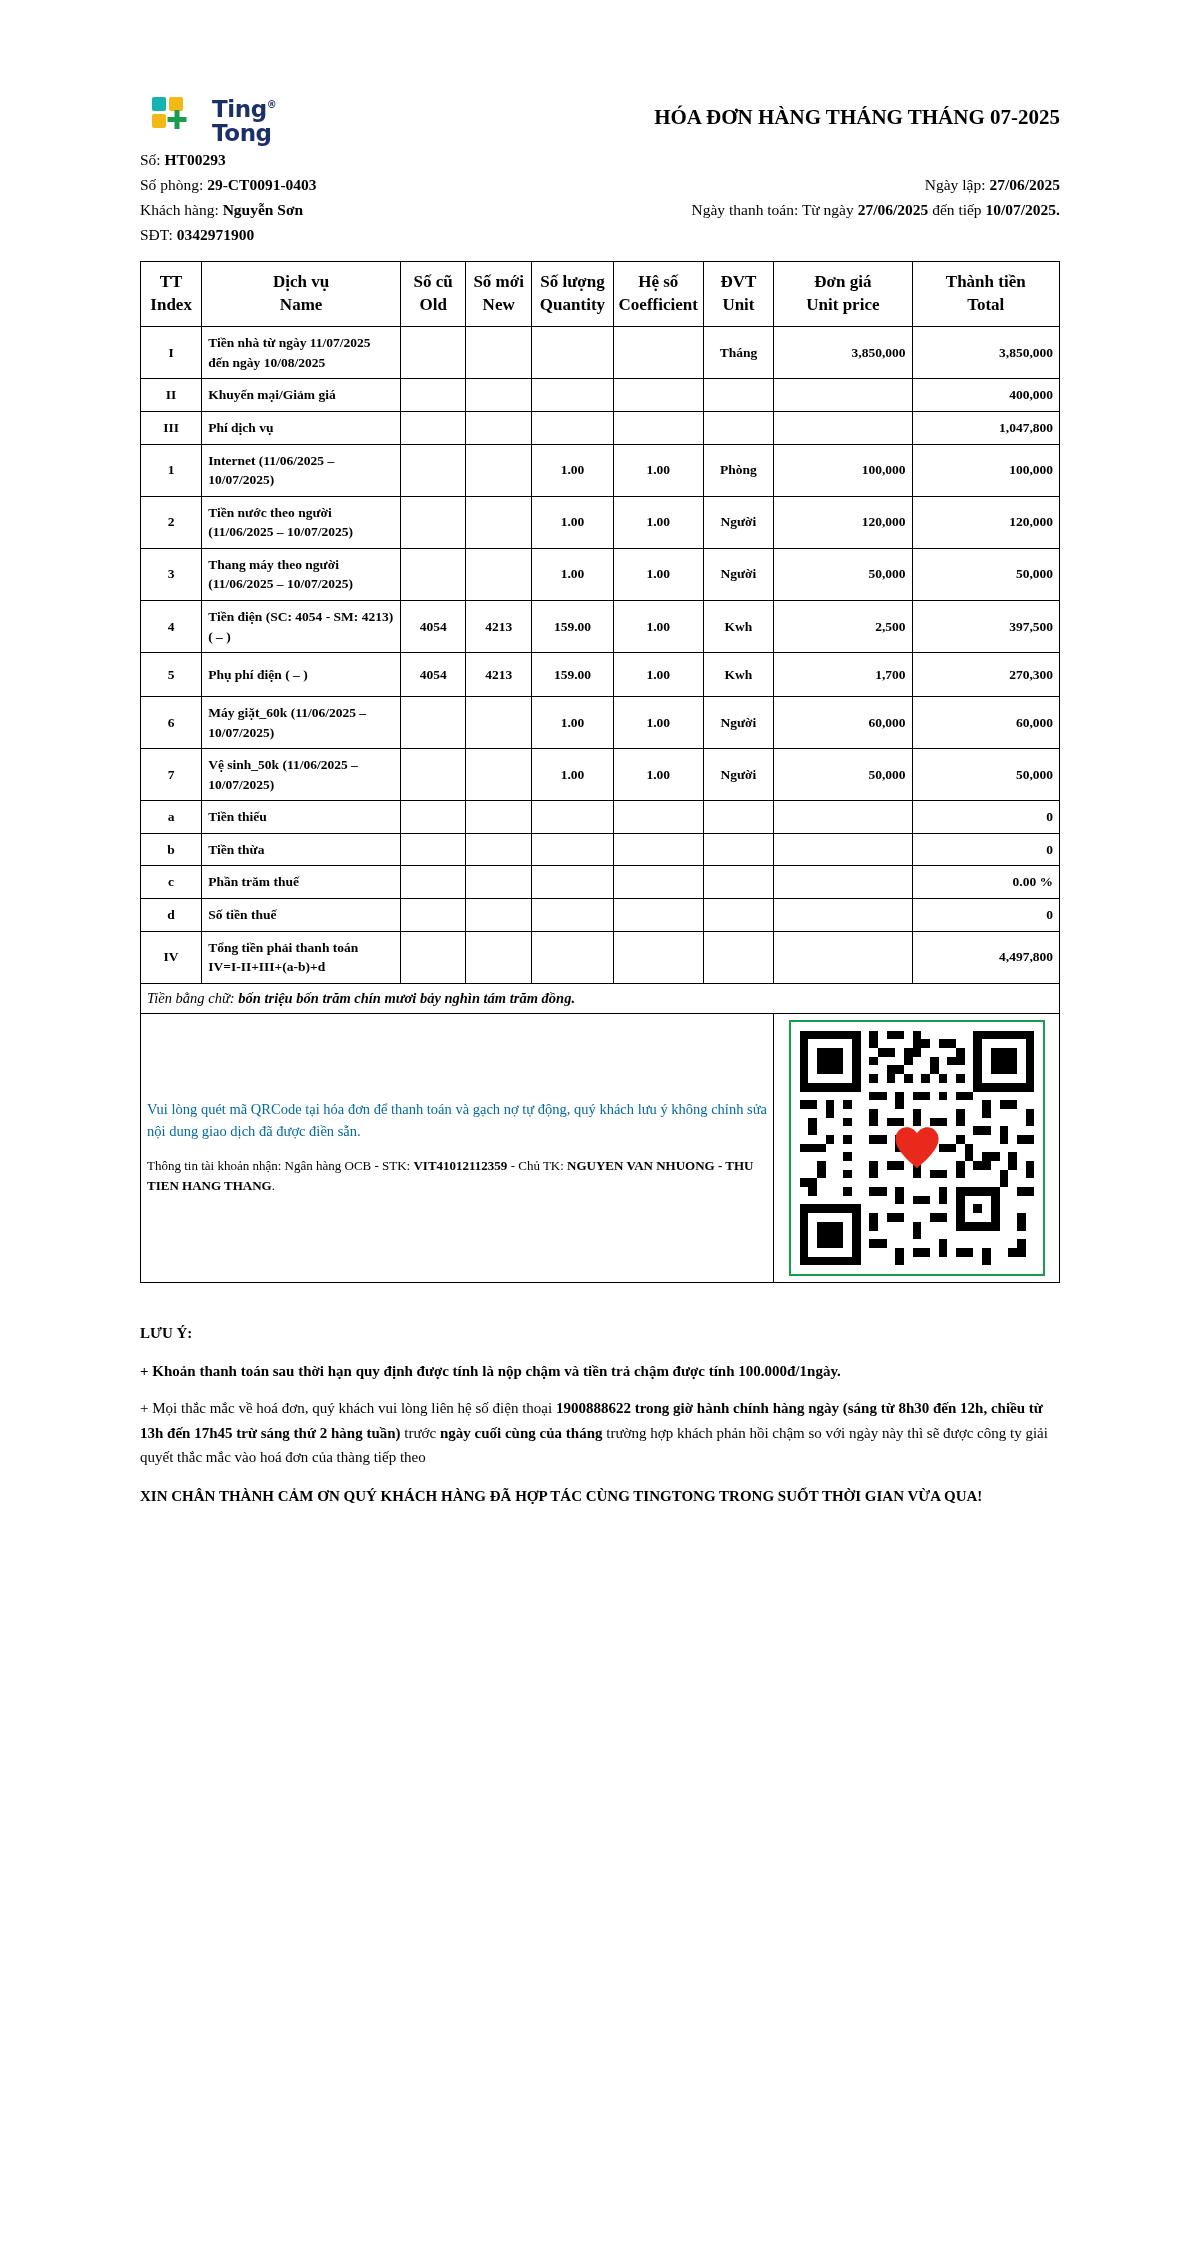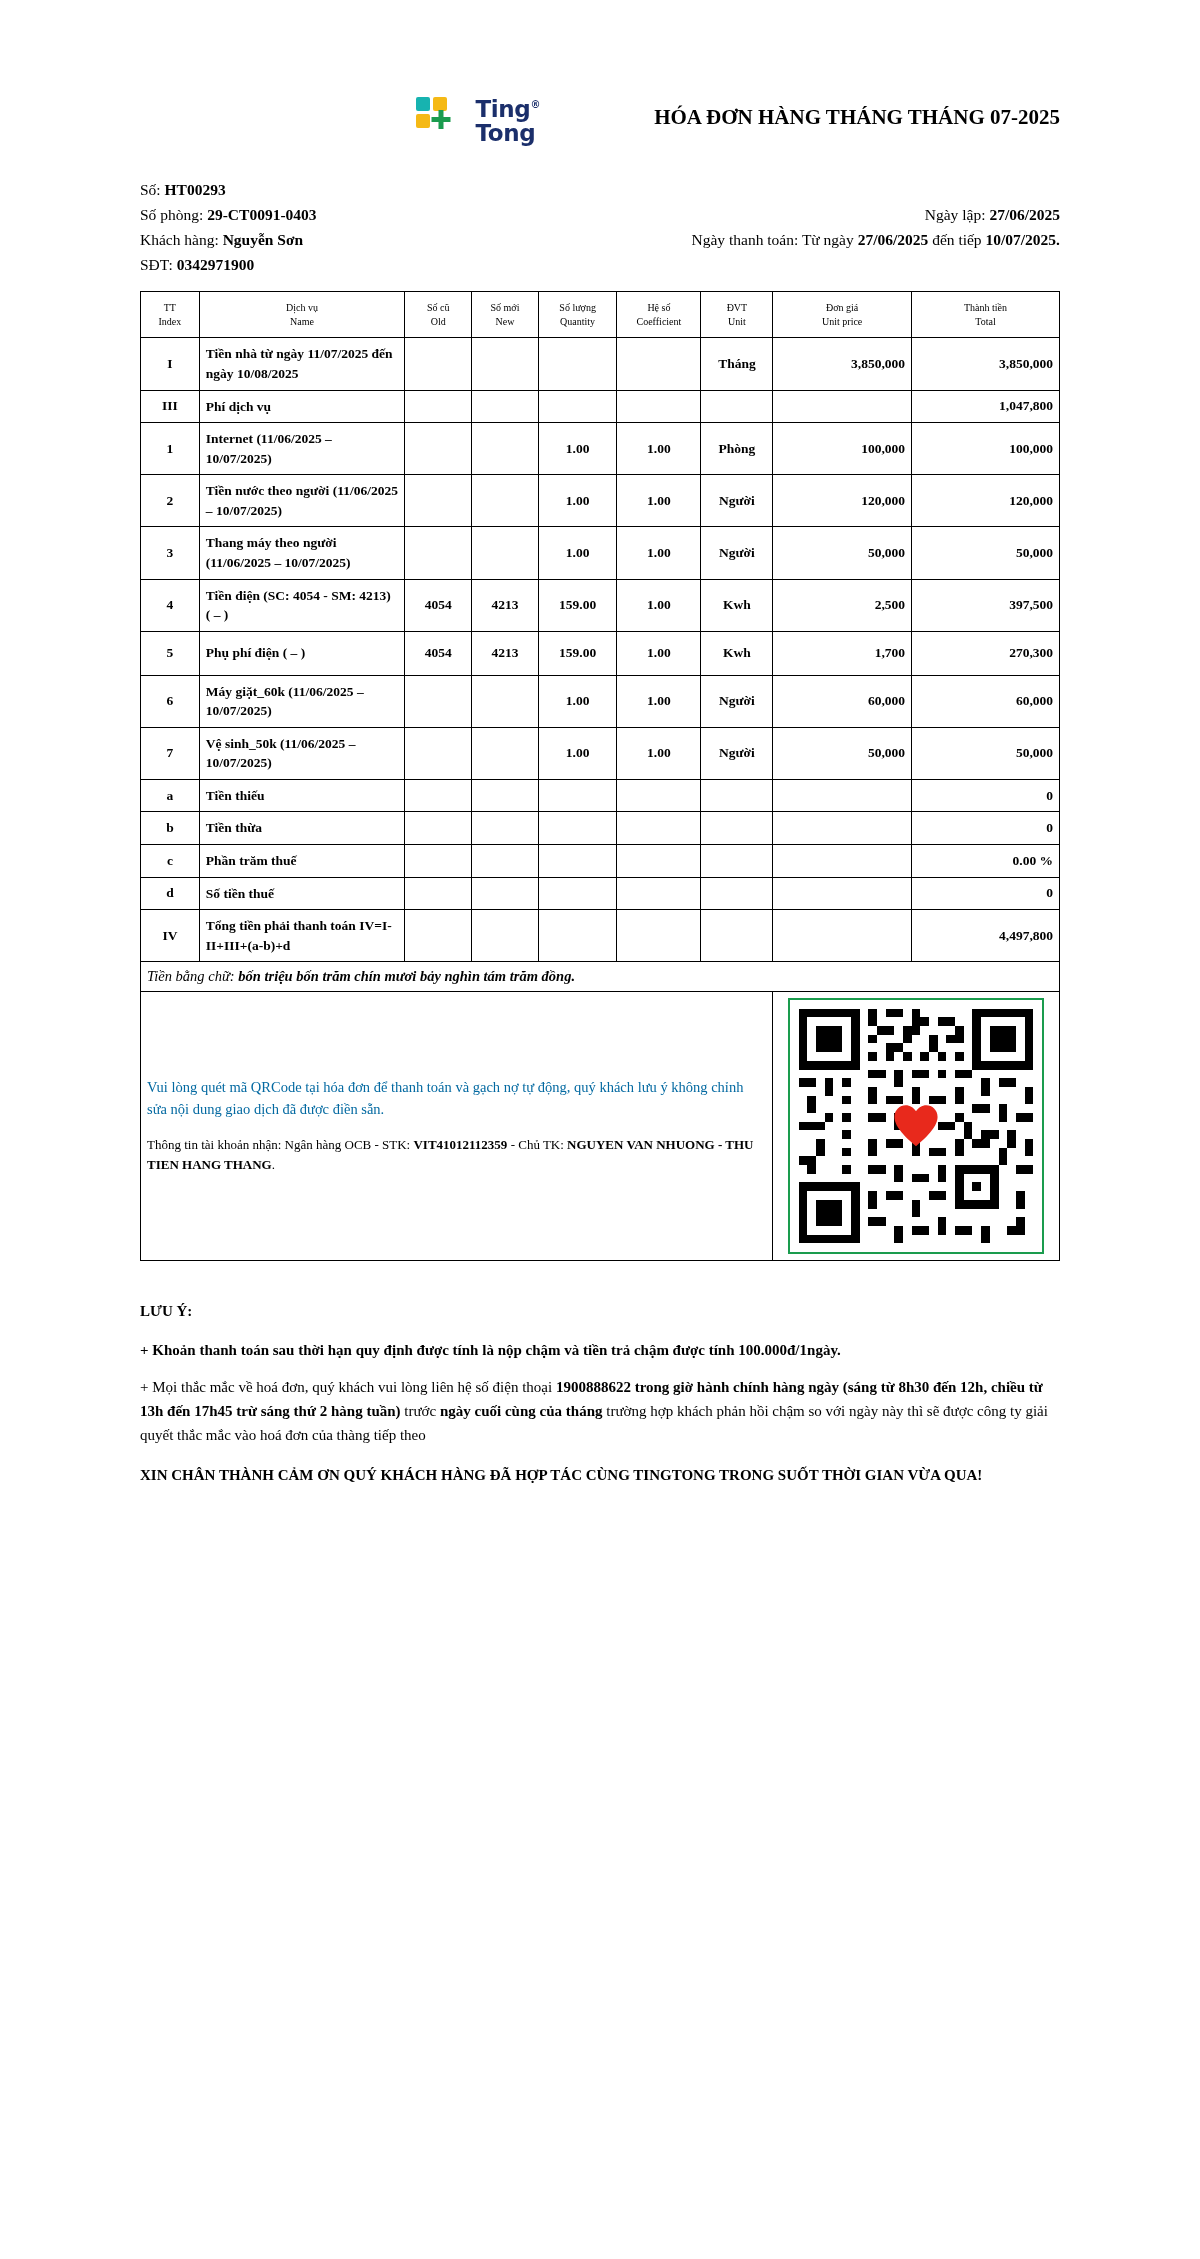--- a/index.html
+++ b/index.html
@@ -14,22 +14,21 @@
   .page {
     width: 1200px;
     padding: 95px 140px 0 140px;
     position: relative;
   }
 
   
   .header {
     display: flex;
     align-items: flex-start;
-    justify-content: flex-end;
-    margin-bottom: 30px;
+    justify-content: space-between;
   }
   .logo-wrap { display:flex; align-items:center; gap:10px; padding-left: 10px; }
   .logo-mark { width: 52px; height: 52px; position: relative; }
   .logo-text {
     font-family: "DejaVu Sans", sans-serif;
     font-weight: bold;
     font-size: 23px;
     line-height: 1.05;
     color: #1b2f6b;
     letter-spacing: -0.4px;
@@ -60,22 +59,22 @@
     width: 100%;
     border-collapse: collapse;
     font-size: 13.5px;
   }
   table.invoice th, table.invoice td {
     border: 1px solid #000;
     padding: 6px 6px;
     vertical-align: middle;
   }
   table.invoice thead th {
-    font-weight: normal;
-    font-size: 10px;
+    font-weight: bold;
+    font-size: 17px;
     line-height: 1.35;
     padding: 9px 4px;
   }
   td.idx { text-align:center; font-weight:bold; width: 64px; }
   td.name { font-weight: bold; line-height:1.45; padding-left: 10px; }
   td.num  { text-align:center; font-weight:bold; }
   td.money{ text-align:right; font-weight:bold; padding-right: 10px; }
   td.unit { text-align:center; font-weight:bold; }
   tr.tall td { height: 44px; }
 
@@ -205,20 +204,31 @@
       <tr class="tall">
         <td class="idx">I</td>
         <td class="name">Tiền nhà từ ngày 11/07/2025 đến ngày 10/08/2025</td>
         <td class="num"></td>
         <td class="num"></td>
         <td class="num"></td>
         <td class="num"></td>
         <td class="unit">Tháng</td>
         <td class="money">3,850,000</td>
         <td class="money">3,850,000</td>
+      </tr>
+      <tr>
+        <td class="idx">II</td>
+        <td class="name">Khuyến mại/Giảm giá</td>
+        <td class="num"></td>
+        <td class="num"></td>
+        <td class="num"></td>
+        <td class="num"></td>
+        <td class="unit"></td>
+        <td class="money"></td>
+        <td class="money">400,000</td>
       </tr>
       <tr>
         <td class="idx">III</td>
         <td class="name">Phí dịch vụ</td>
         <td class="num"></td>
         <td class="num"></td>
         <td class="num"></td>
         <td class="num"></td>
         <td class="unit"></td>
         <td class="money"></td>

